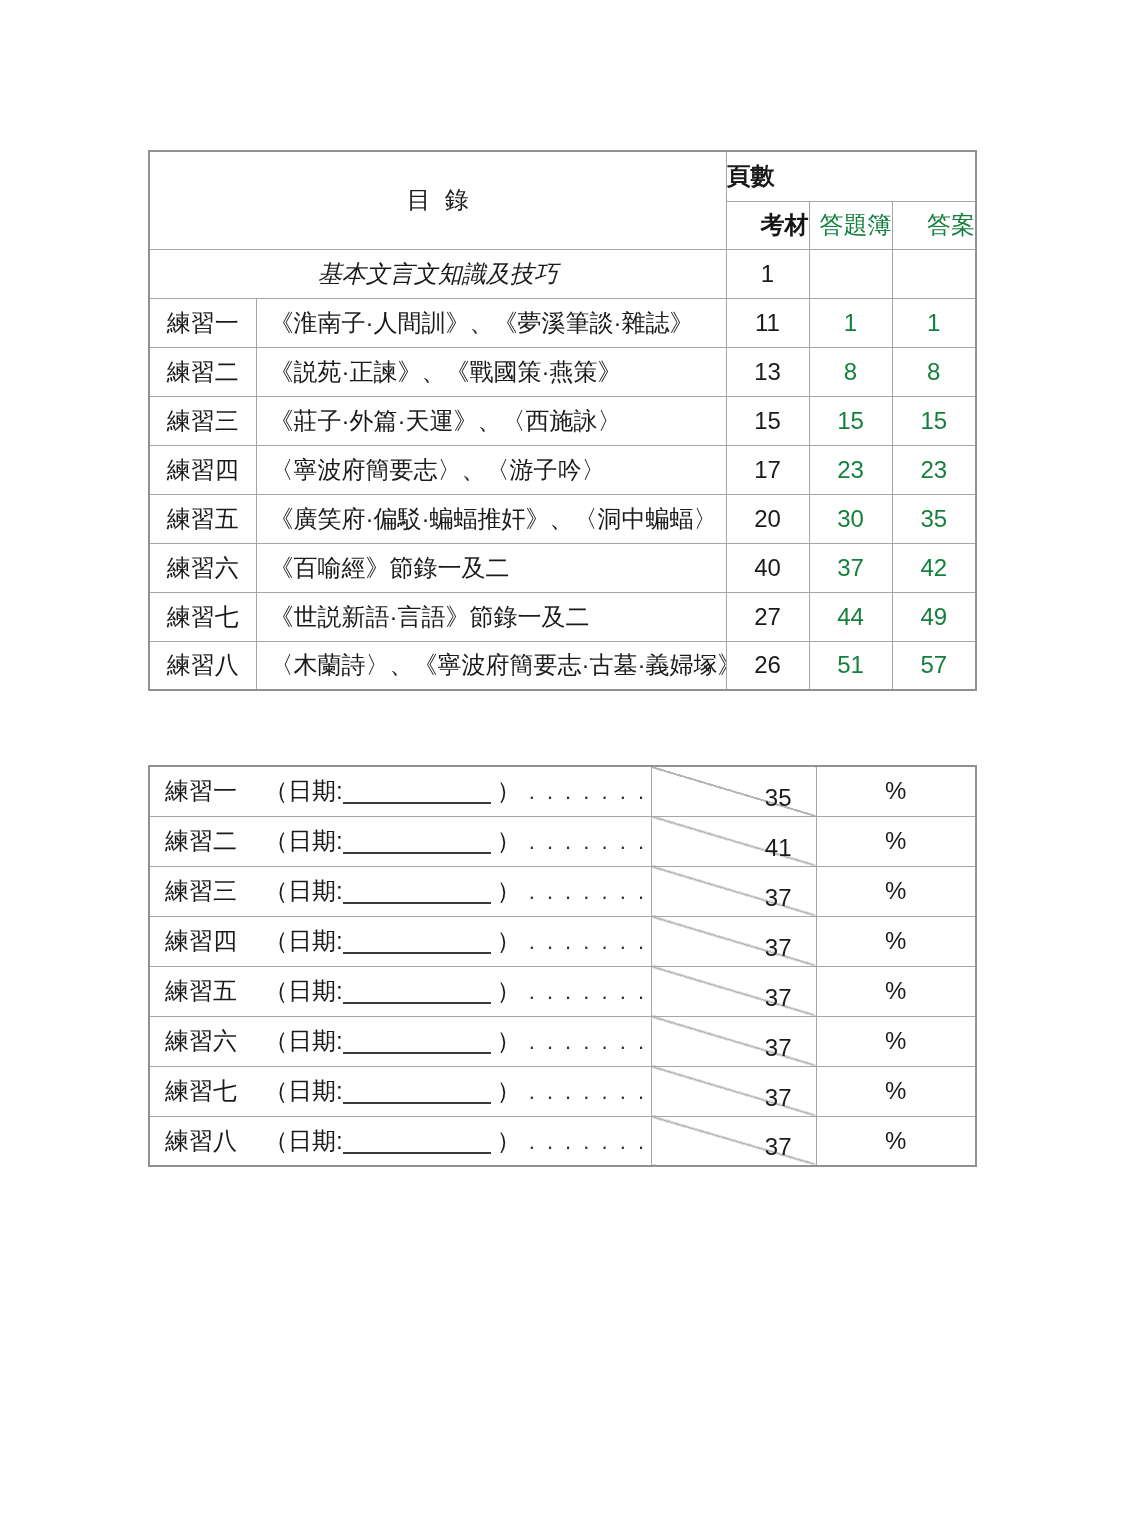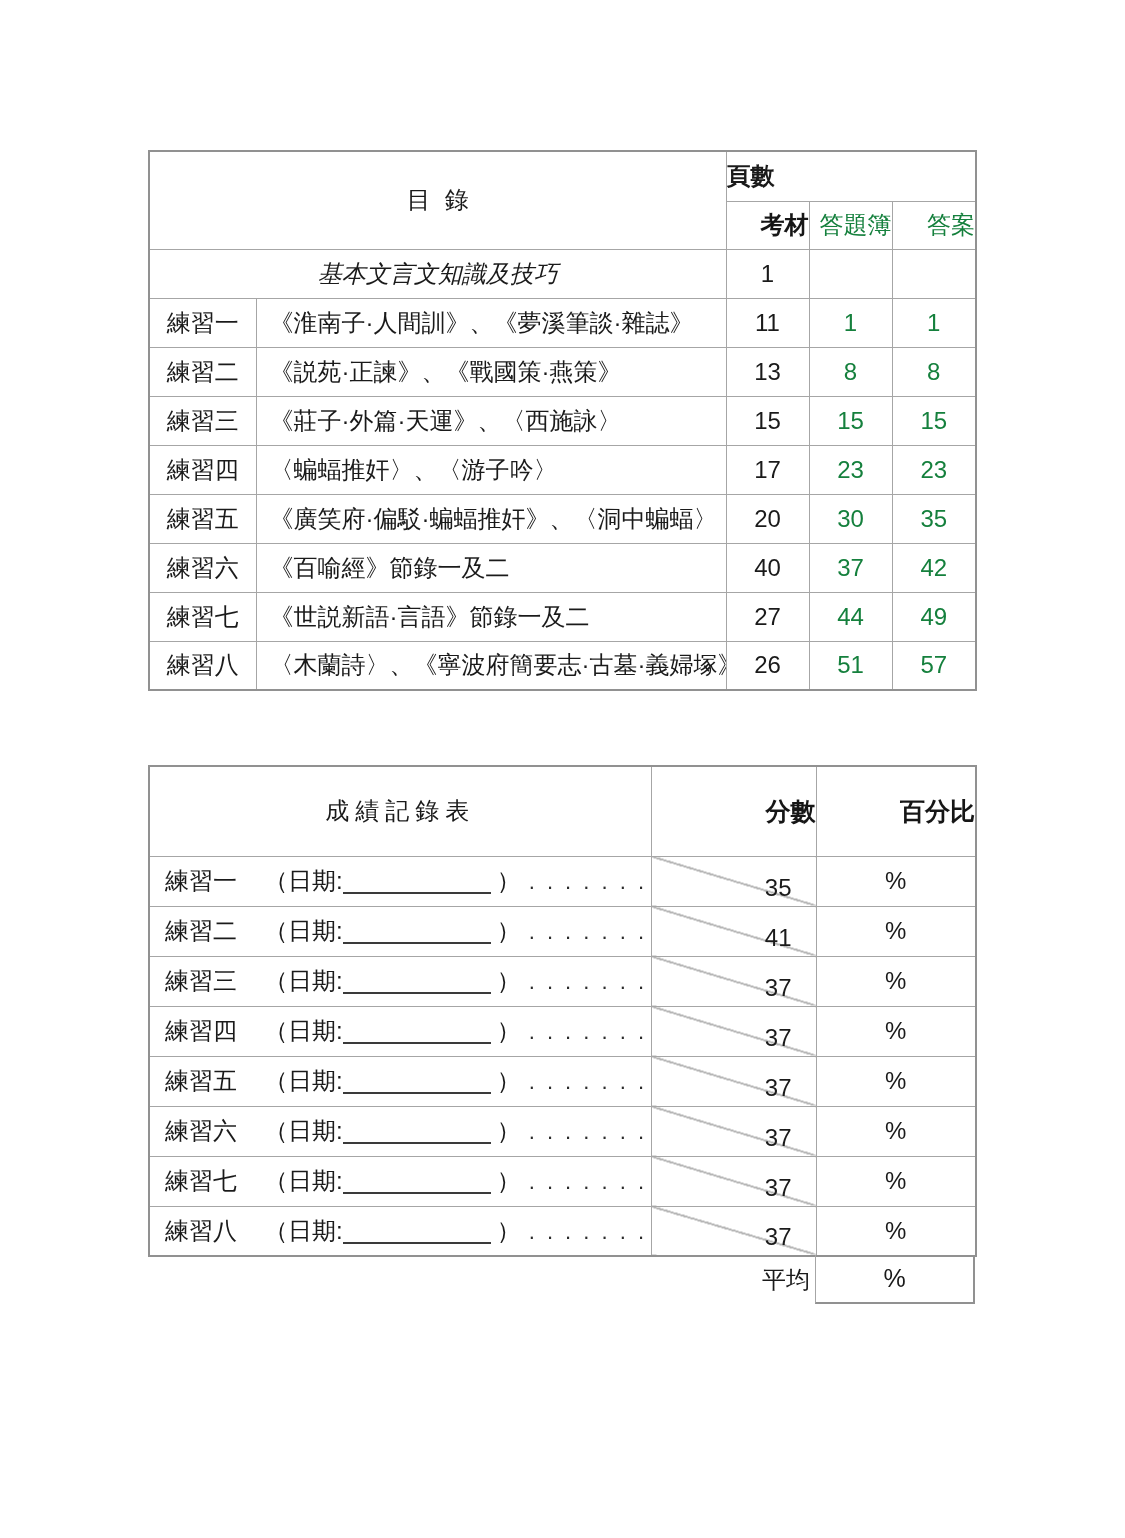--- a/index.html
+++ b/index.html
@@ -103,21 +103,21 @@
       </tr>
       <tr class="r">
         <td class="lab">練習三</td>
         <td class="content">《莊子·外篇·天運》、〈西施詠〉</td>
         <td class="num">15</td>
         <td class="num gray">15</td>
         <td class="num gray">15</td>
       </tr>
       <tr class="r">
         <td class="lab">練習四</td>
-        <td class="content">〈蝙蝠推奸〉、〈游子吟〉</td>
+        <td class="content">〈寧波府簡要志〉、〈游子吟〉</td>
         <td class="num">17</td>
         <td class="num gray">23</td>
         <td class="num gray">23</td>
       </tr>
       <tr class="r">
         <td class="lab">練習五</td>
         <td class="content">《廣笑府·偏駁·蝙蝠推奸》、〈洞中蝙蝠〉</td>
         <td class="num">20</td>
         <td class="num gray">30</td>
         <td class="num gray">35</td>
@@ -146,25 +146,20 @@
     </tbody>
   </table>
 
   <table class="rec">
     <colgroup>
       <col style="width:502px">
         <col style="width:165px">
         <col style="width:160px">
     </colgroup>
     <tbody>
-      <tr class="rh">
-        <td class="rec-title">成績記錄表</td>
-        <td class="colh strong">分數</td>
-        <td class="colh strong">百分比</td>
-      </tr>
 
       <tr class="rr">
         <td class="desc"><span class="exl">練習一</span><span class="dopen">（日期:</span><span class="blank"></span><span class="dclose">）</span><span class="dots">. . . . . . . . . .</span></td>
         <td class="score">
             <span class="max">35</span>
           </td>
         <td class="pct">%</td>
       </tr>
       <tr class="rr">
         <td class="desc"><span class="exl">練習二</span><span class="dopen">（日期:</span><span class="blank"></span><span class="dclose">）</span><span class="dots">. . . . . . . . . .</span></td>
@@ -211,20 +206,14 @@
       <tr class="rr">
         <td class="desc"><span class="exl">練習八</span><span class="dopen">（日期:</span><span class="blank"></span><span class="dclose">）</span><span class="dots">. . . . . . . . . .</span></td>
         <td class="score">
             <span class="max">37</span>
           </td>
         <td class="pct">%</td>
       </tr>
     </tbody>
   </table>
 
-  <div class="avg-row">
-    <span class="avg-label">平均</span>
-    <div class="avg-box">
-      <span>%</span>
-    </div>
-  </div>
 
 </div>
 
 </body></html>

